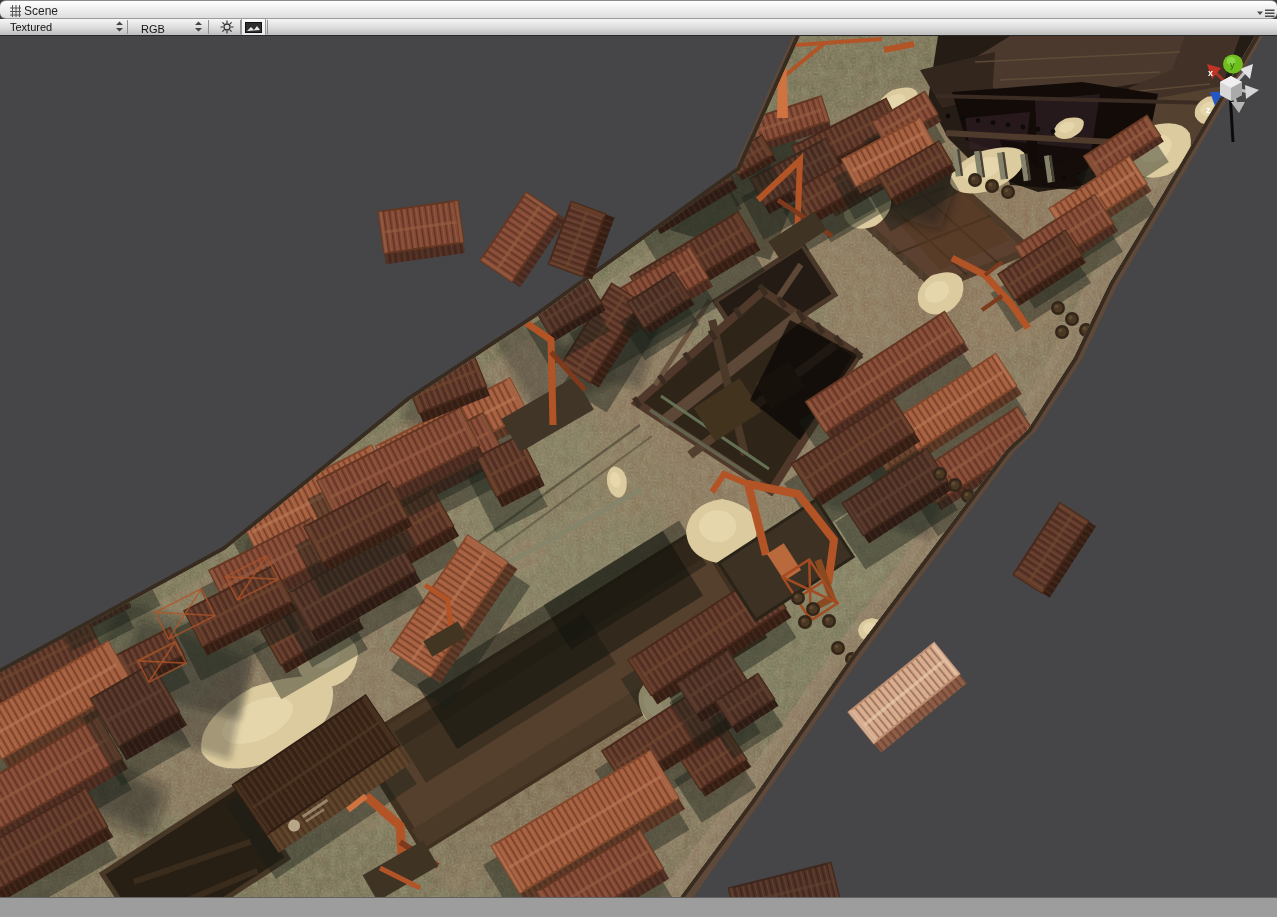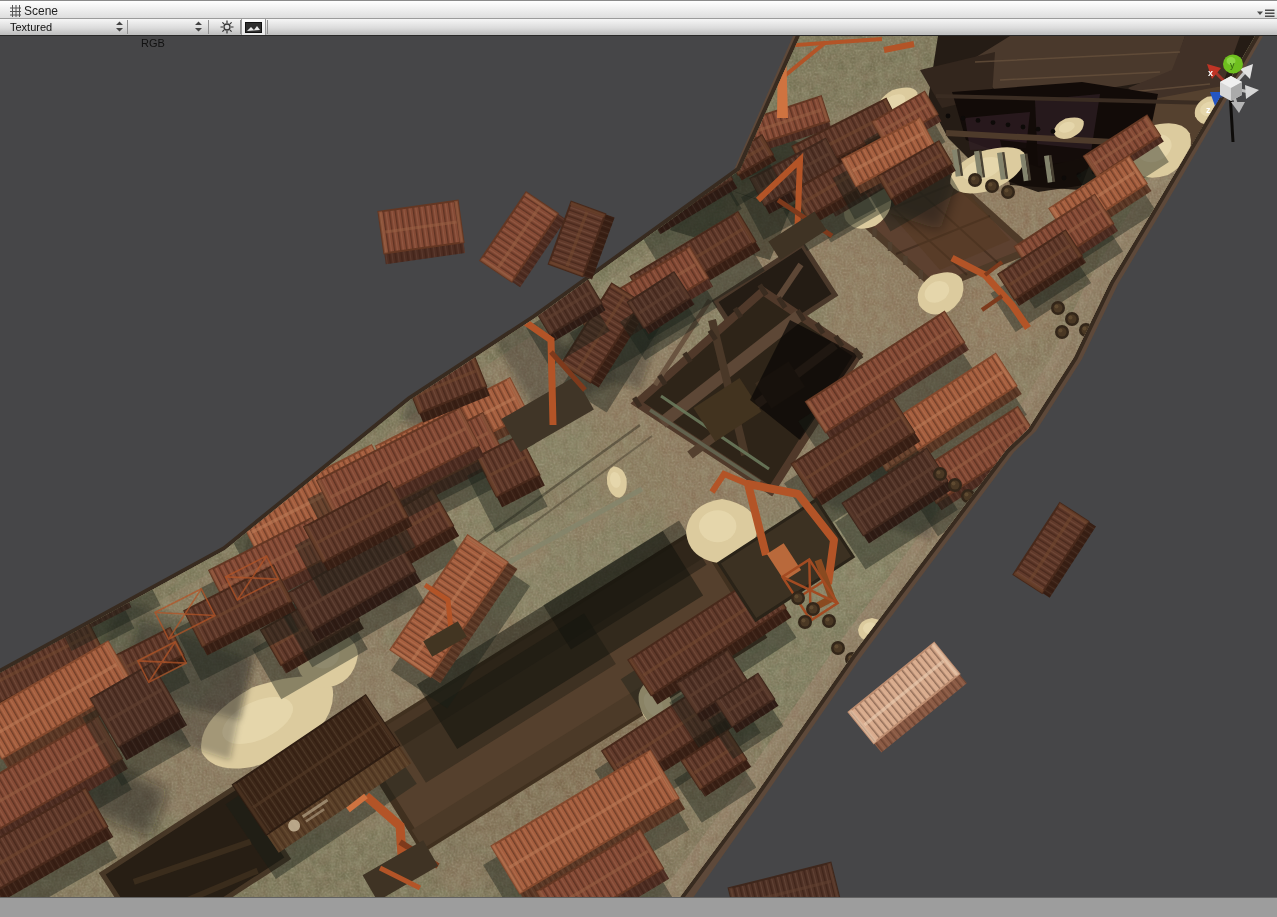--- a/index.html
+++ b/index.html
@@ -1,20 +1,20 @@
 <!DOCTYPE html>
 <html><head><meta charset="utf-8"><title>Scene</title>
 <style>
 * { margin:0; padding:0; box-sizing:border-box; }
 html,body { width:1277px; height:917px; overflow:hidden; background:#3c3c3c;
   font-family:"Liberation Sans", sans-serif; }
 #page { position:relative; width:1277px; height:917px; }
 #titlebar { position:absolute; left:0; top:0; width:1277px; height:19px;
   background:linear-gradient(#ffffff, #ebebeb 60%, #dedede);
-  border-top:1px solid #8a8a8a; border-bottom:1px solid #9b9b9b; }
+  border-top:1px solid #8a8a8a; border-bottom:1px solid #9b9b9b;border-radius:6px; }
 #titlebar .gridico { position:absolute; left:9px; top:4px; }
 #titlebar .tabtext { position:absolute; left:24px; top:3px; font-size:12px; color:#222; }
 #titlebar .ricons { position:absolute; right:2px; top:8px; color:#444; }
 #toolbar { position:absolute; left:0; top:19px; width:1277px; height:17px;
   background:linear-gradient(#f6f6f6, #dcdcdc 55%, #bdbdbd);
   border-bottom:1px solid #292929;padding-left:28px; }
 .dd { position:absolute; top:0; height:15px; font-size:11px; color:#111; }
 .ddsep { position:absolute; top:1px; height:14px; width:1px; background:#909090; }
 .btn { position:absolute; top:0px; height:16px; }
 #statusbar { position:absolute; left:0; top:897px; width:1277px; height:20px;
@@ -1141,21 +1141,21 @@
         <path d="M0,2.5 l3,3.5 l3,-3.5 z" fill="#4a4a4a"></path>
         <path d="M8,1.2 h9.5 M8,4.2 h9.5 M8,7.2 h9.5" stroke="#4a4a4a" stroke-width="1.6"></path>
       </svg>
   </div>
   <div id="toolbar">
     <div class="dd" style="left:10px; top:2px;">Textured</div>
     <svg style="position:absolute; left:115px; top:2px;" width="10" height="12">
         <path d="M1,4 l3.5,-3.5 L8,4 z M1,7 l3.5,3.5 L8,7 z" fill="#444"></path>
       </svg>
     <div class="ddsep" style="left:127px;"></div>
-    <div class="dd" style="left:141px; top:18px;">RGB</div>
+    <div class="dd" style="left:141px; top:4px;">RGB</div>
     <svg style="position:absolute; left:194px; top:2px;" width="10" height="12">
         <path d="M1,4 l3.5,-3.5 L8,4 z M1,7 l3.5,3.5 L8,7 z" fill="#444"></path>
       </svg>
     <div class="ddsep" style="left:208px;"></div>
     <svg class="btn" style="left:214px;" width="26" height="16">
       <circle cx="13" cy="8" r="3" fill="none" stroke="#333" stroke-width="1.3"></circle>
       <g stroke="#333" stroke-width="1.2">
         <path d="M13,1.5 v2.5 M13,12 v2.5 M6.5,8 h2.5 M17,8 h2.5 M8.4,3.4 l1.8,1.8 M15.8,10.8 l1.8,1.8 M8.4,12.6 l1.8,-1.8 M15.8,5.2 l1.8,-1.8"></path>
       </g>
     </svg>

